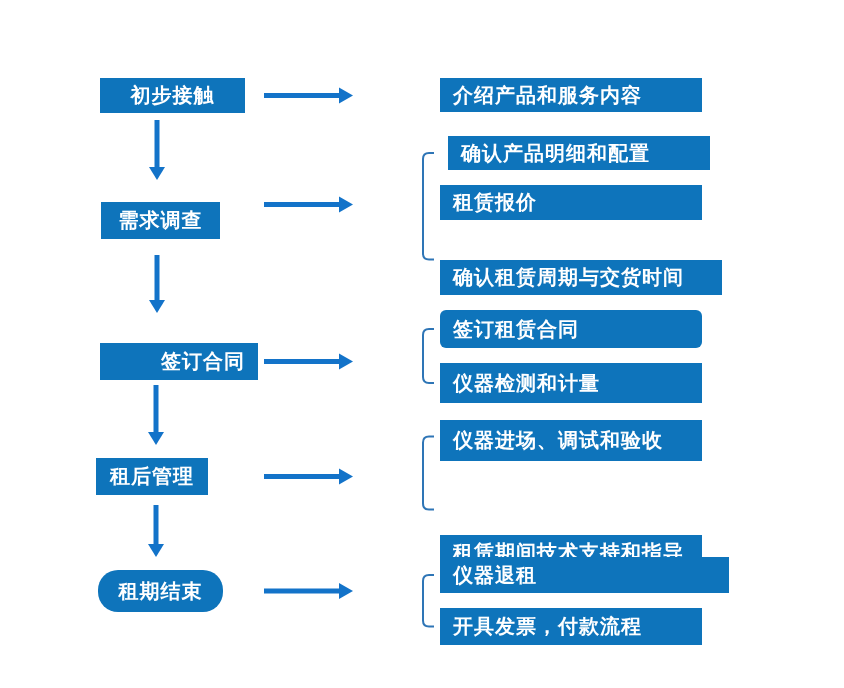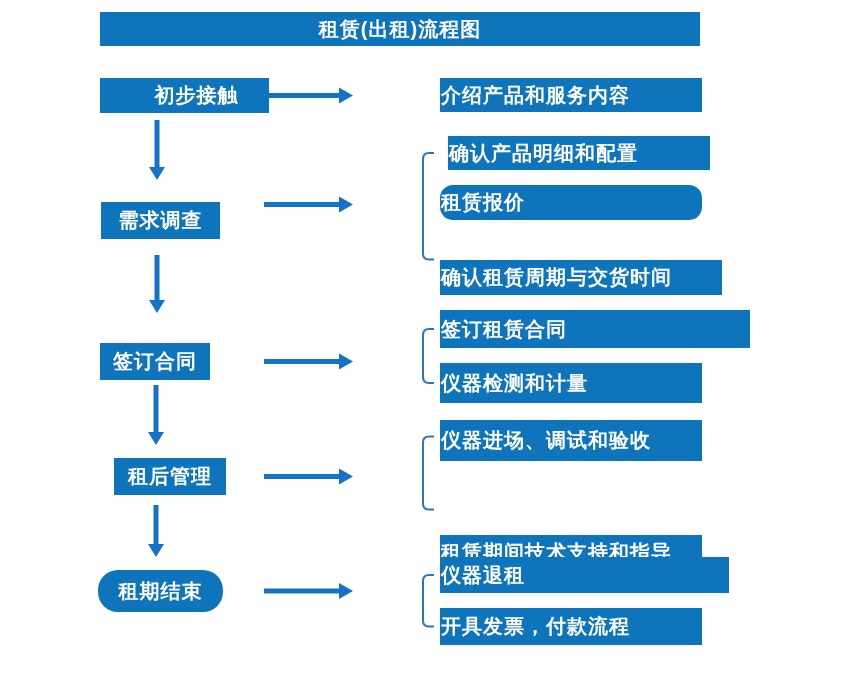--- a/index.html
+++ b/index.html
@@ -48,21 +48,21 @@
   }
   .detail-box {
     position: absolute;
     background: var(--box, #0E74BB);
     color: var(--text, #fff);
     font-weight: bold;
     font-size: 20px;
     display: flex;
     align-items: center;
     justify-content: flex-start;
-    padding-left: 1px;
+    padding-left: 13px;
     box-sizing: border-box;
     letter-spacing: 1px;
     white-space: nowrap;
   }
 </style>
 </head>
 <body>
 
 <div id="canvas" style="--bg: #FFFFFF; --box: #0E74BB; --text: #FFFFFF;">
   <svg id="connector-layer" viewBox="0 0 844 688" xmlns="http://www.w3.org/2000/svg">
@@ -82,31 +82,30 @@
       <path d="M434,575 H429 Q423,575 423,581 V620.5 Q423,626.5 429,626.5 H434" fill="none" stroke="#2E75B6" stroke-width="2"></path>
       <line x1="157" y1="120" x2="157" y2="167" stroke="#1373C9" stroke-width="5"></line>
       <polygon points="149,167 165,167 157,180" fill="#1373C9"></polygon>
       <line x1="157" y1="255" x2="157" y2="300" stroke="#1373C9" stroke-width="5"></line>
       <polygon points="149,300 165,300 157,313" fill="#1373C9"></polygon>
       <line x1="156" y1="385" x2="156" y2="432" stroke="#1373C9" stroke-width="5"></line>
       <polygon points="148,432 164,432 156,445" fill="#1373C9"></polygon>
       <line x1="156" y1="505" x2="156" y2="544" stroke="#1373C9" stroke-width="5"></line>
       <polygon points="148,544 164,544 156,557" fill="#1373C9"></polygon>
     </svg>
-  <div class="title-bar">租赁(出租)流程图</div>
   <div id="nodes">
-      <div class="step-box" style="left: 100px; top: 78px; width: 145px; height: 35px; padding-left: 24px;">初步接触</div>
+      <div class="step-box" style="left: 100px; top: 78px; width: 145px; height: 35px;">初步接触</div>
       <div class="detail-box" style="left: 440px; top: 78px; width: 262px; height: 34px;">介绍产品和服务内容</div>
       <div class="step-box" style="left: 101px; top: 186px; width: 119px; height: 37px; margin-top: 16px;">需求调查</div>
       <div class="detail-box" style="left: 440px; top: 136px; width: 262px; height: 34px; margin-left: 8px;">确认产品明细和配置</div>
-      <div class="detail-box" style="left: 440px; top: 185px; width: 262px; height: 35px; border-radius: 13px;">租赁报价</div>
+      <div class="detail-box" style="left: 440px; top: 185px; width: 262px; height: 35px;">租赁报价</div>
       <div class="detail-box" style="left: 440px; top: 260px; width: 282px; height: 35px;">确认租赁周期与交货时间</div>
-      <div class="step-box" style="left: 100px; top: 343px; width: 110px; height: 37px;">签订合同</div>
-      <div class="detail-box" style="left: 440px; top: 310px; width: 310px; height: 38px;">签订租赁合同</div>
+      <div class="step-box" style="left: 100px; top: 343px; width: 110px; height: 37px; padding-left: 48px;">签订合同</div>
+      <div class="detail-box" style="left: 440px; top: 310px; width: 262px; height: 38px; border-radius: 6px;">签订租赁合同</div>
       <div class="detail-box" style="left: 440px; top: 363px; width: 262px; height: 40px;">仪器检测和计量</div>
-      <div class="step-box" style="left: 114px; top: 458px; width: 112px; height: 37px;">租后管理</div>
+      <div class="step-box" style="left: 96px; top: 458px; width: 112px; height: 37px;">租后管理</div>
       <div class="detail-box" style="left: 440px; top: 420px; width: 262px; height: 41px;">仪器进场、调试和验收</div>
       <div class="detail-box" style="left: 440px; top: 492px; width: 262px; height: 35px; margin-top: 43px;">租赁期间技术支持和指导</div>
       <div class="step-box" style="left: 98px; top: 570px; width: 125px; height: 42px; border-radius: 20px;">租期结束</div>
       <div class="detail-box" style="left: 440px; top: 557px; width: 289px; height: 36px;">仪器退租</div>
       <div class="detail-box" style="left: 440px; top: 608px; width: 262px; height: 37px;">开具发票，付款流程</div>
     </div>
 </div>
 
 </body></html>

